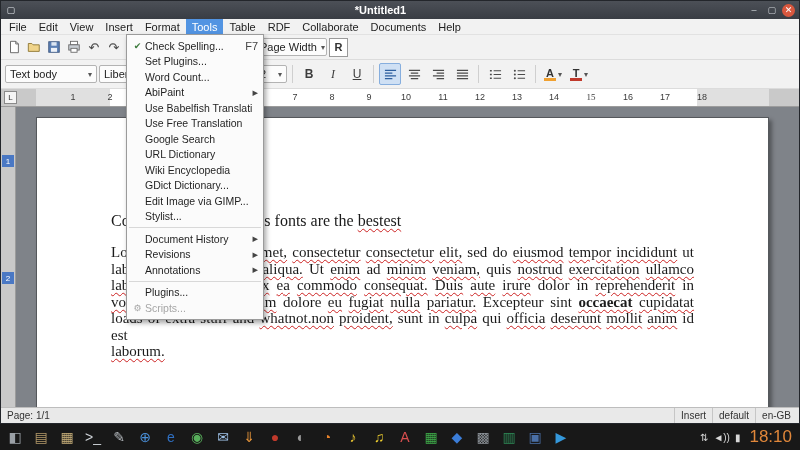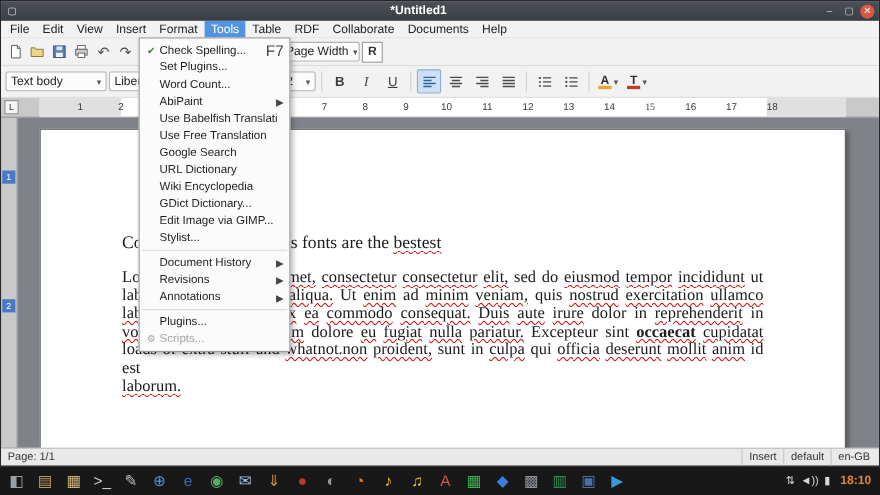--- a/index.html
+++ b/index.html
@@ -45,32 +45,32 @@
   .dline{line-height:16.5px;text-align:justify;text-align-last:justify;}
   .dline.last{text-align-last:left;}
   .sq{text-decoration:underline;text-decoration-style:wavy;text-decoration-color:#cc2222;text-decoration-thickness:1px;text-underline-offset:2px;}
   .i{}
   .b{font-weight:bold;}
   
   .menu{position:absolute;left:125px;top:33px;width:136px;background:#fbfbfb;border:1px solid #9b9b9b;box-shadow:2px 3px 5px rgba(0,0,0,.35);padding:3px 0;z-index:60;font-size:10.5px;}
   .mi{height:15.5px;display:flex;align-items:center;padding:0 5px 0 3px;color:#1f1f1f;white-space:nowrap;}
   .mi .mic{width:15px;flex:none;font-size:9px;color:#3f7d3f;text-align:center;}
   .mi .mlbl{flex:1;overflow:hidden;}
-  .mi .mrt{color:#444;font-size:14px;margin-left:6px;}
+  .mi .mrt{color:#444;font-size:11px;margin-left:6px;}
   .mi.disabled,.mi.disabled .mic,.mi.disabled .mrt{color:#a6a6a6;}
   .msep{height:1px;background:#d8d8d8;margin:3px 2px;}
   
   .statusbar{height:15px;background:#e9e9e9;border-top:1px solid #bdbdbd;display:flex;align-items:center;font-size:10px;color:#333;flex:none;padding:0 2px;}
   .sseg{padding:0 6px;border-left:1px solid #c6c6c6;height:100%;display:flex;align-items:center;}
   .spacer{flex:1;}
   
   .taskbar{position:absolute;left:0;bottom:0;width:800px;height:26px;background:#181818;display:flex;align-items:center;padding:0 4px;gap:4px;box-sizing:border-box;}
   .launch{width:22px;height:22px;display:flex;align-items:center;justify-content:center;font-size:14px;border-radius:3px;}
   .tray{margin-left:auto;display:flex;align-items:center;gap:5px;color:#d8d8d8;font-size:10px;}
-  .clock{color:#e0873a;font-size:11px;font-weight:bold;margin:0 4px;}
+  .clock{color:#e0873a;font-size:17px;font-weight:normal;margin:0 4px;}
   svg{display:block;}
 </style>
 </head>
 <body>
 
 <div class="app">
 
   <div class="titlebar">
     <span class="appico">▢</span>
     <span class="ttl">*Untitled1</span>

